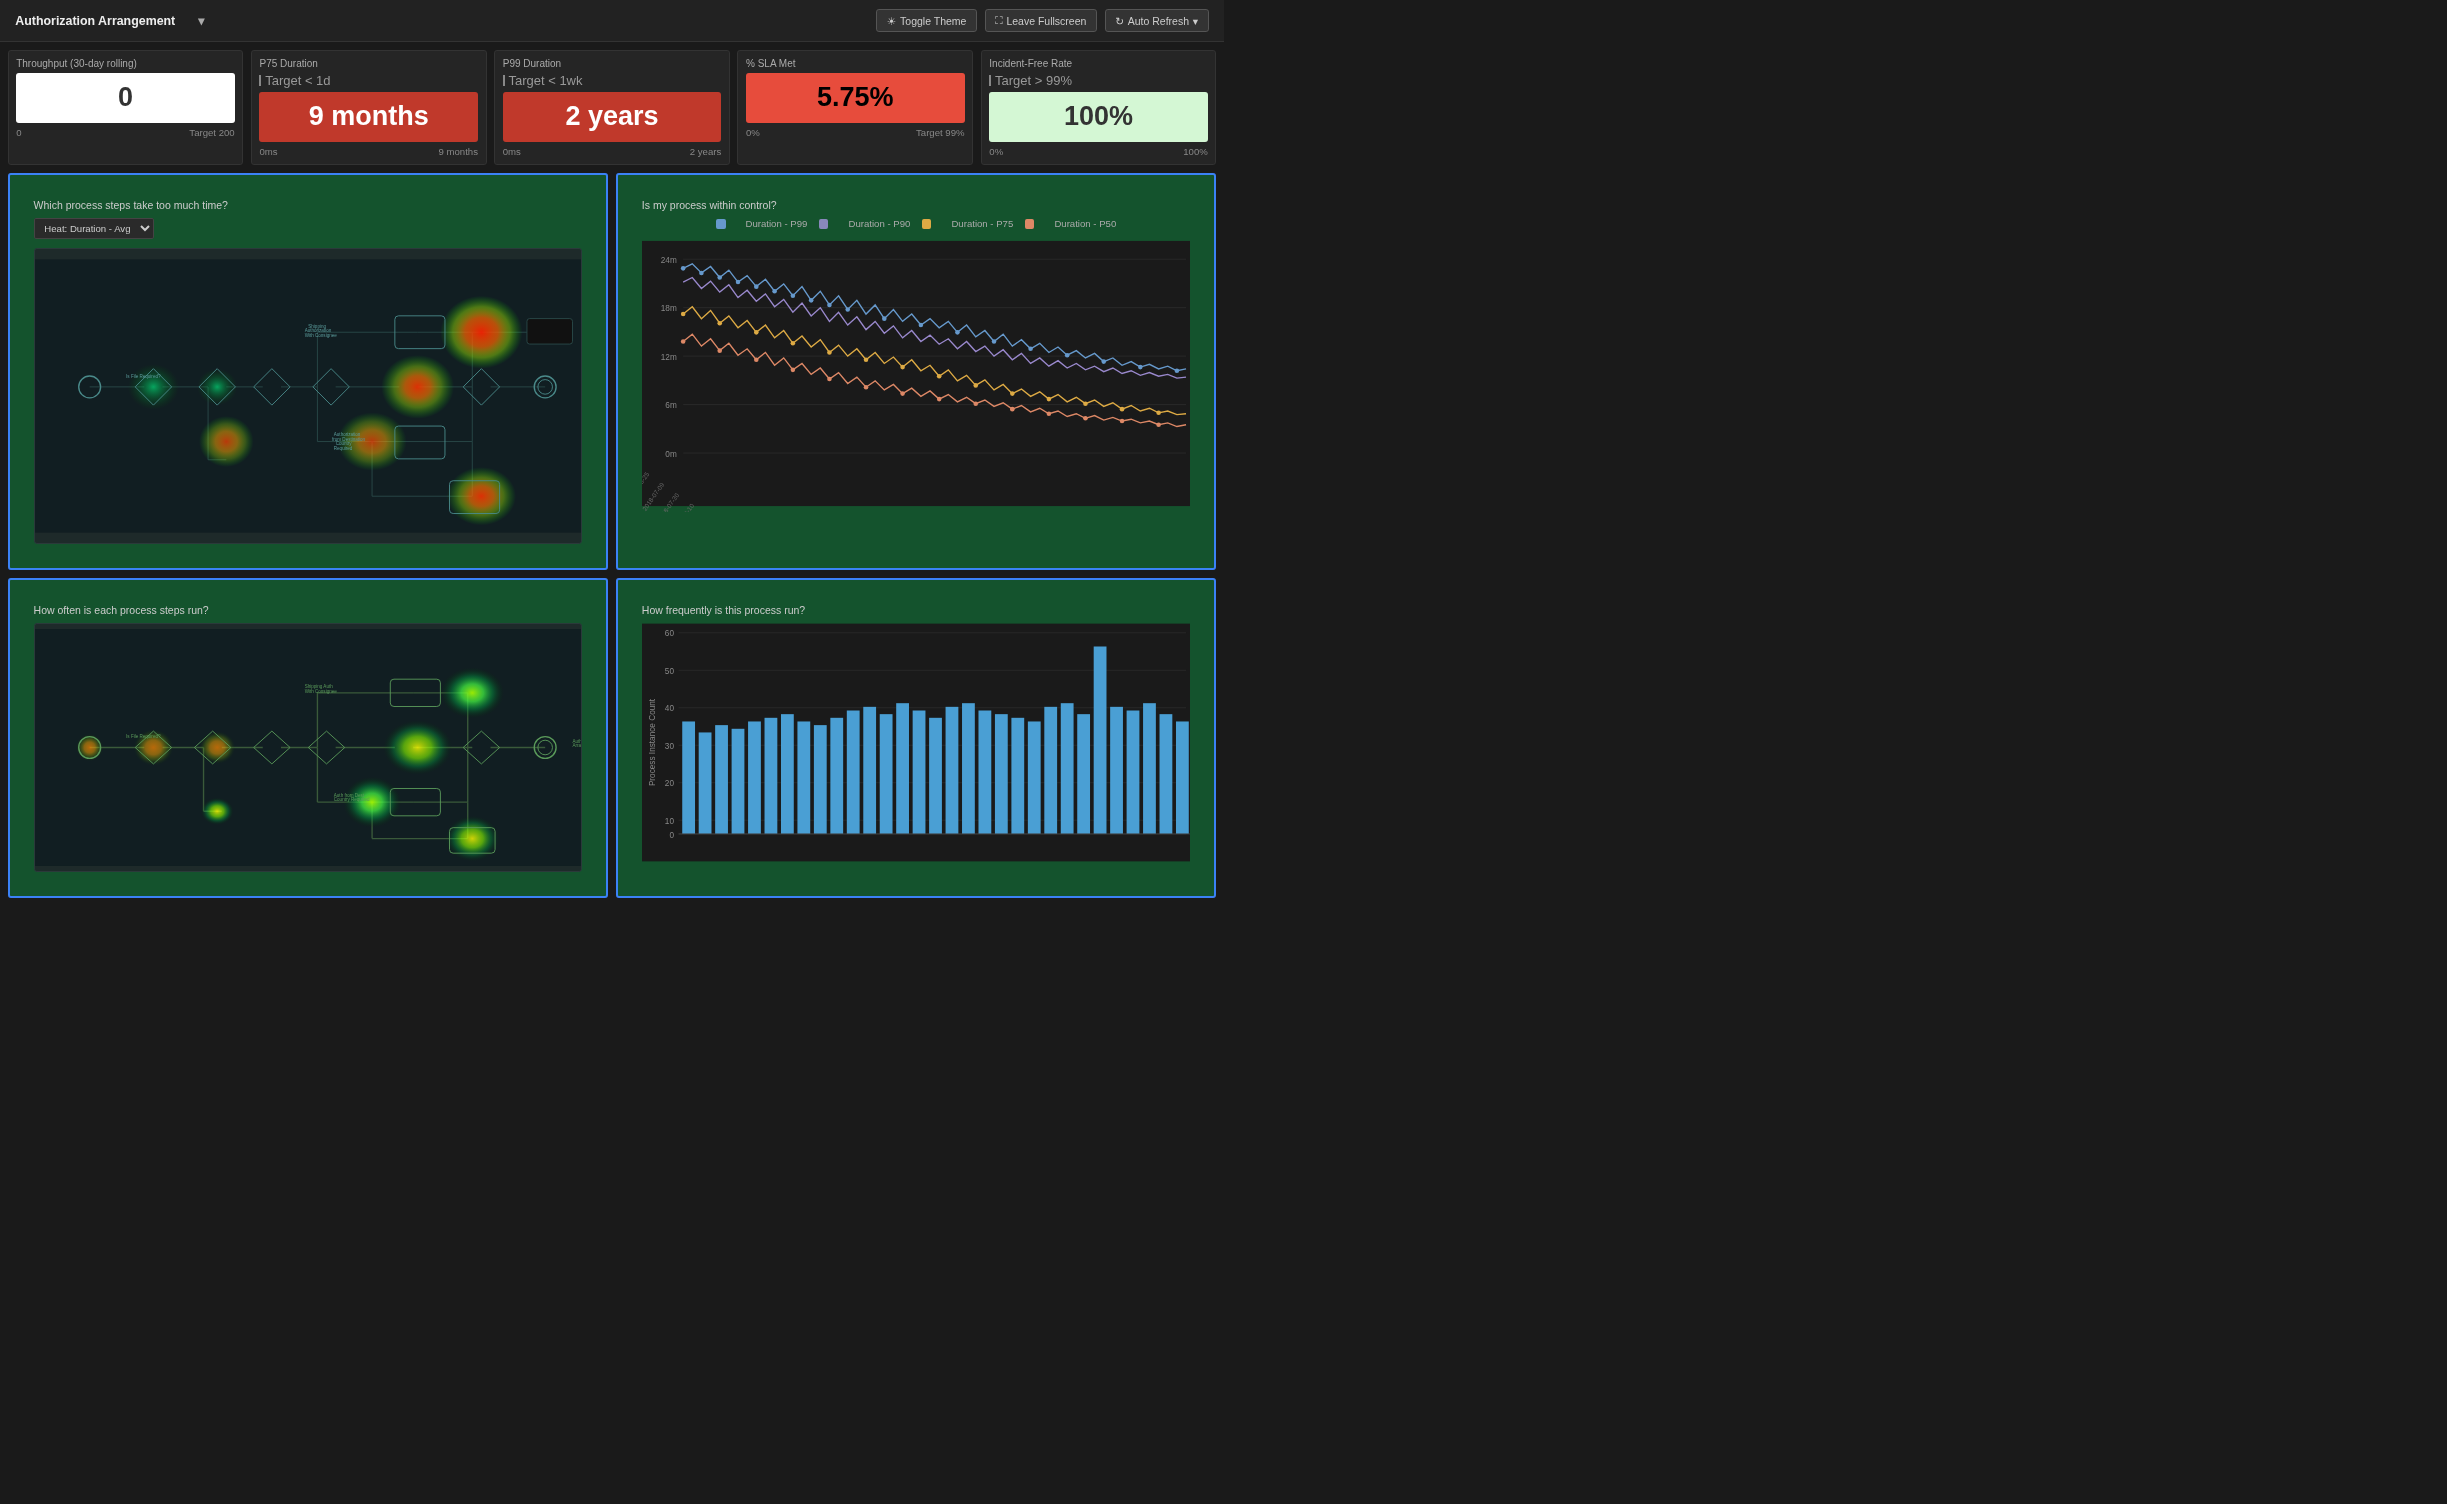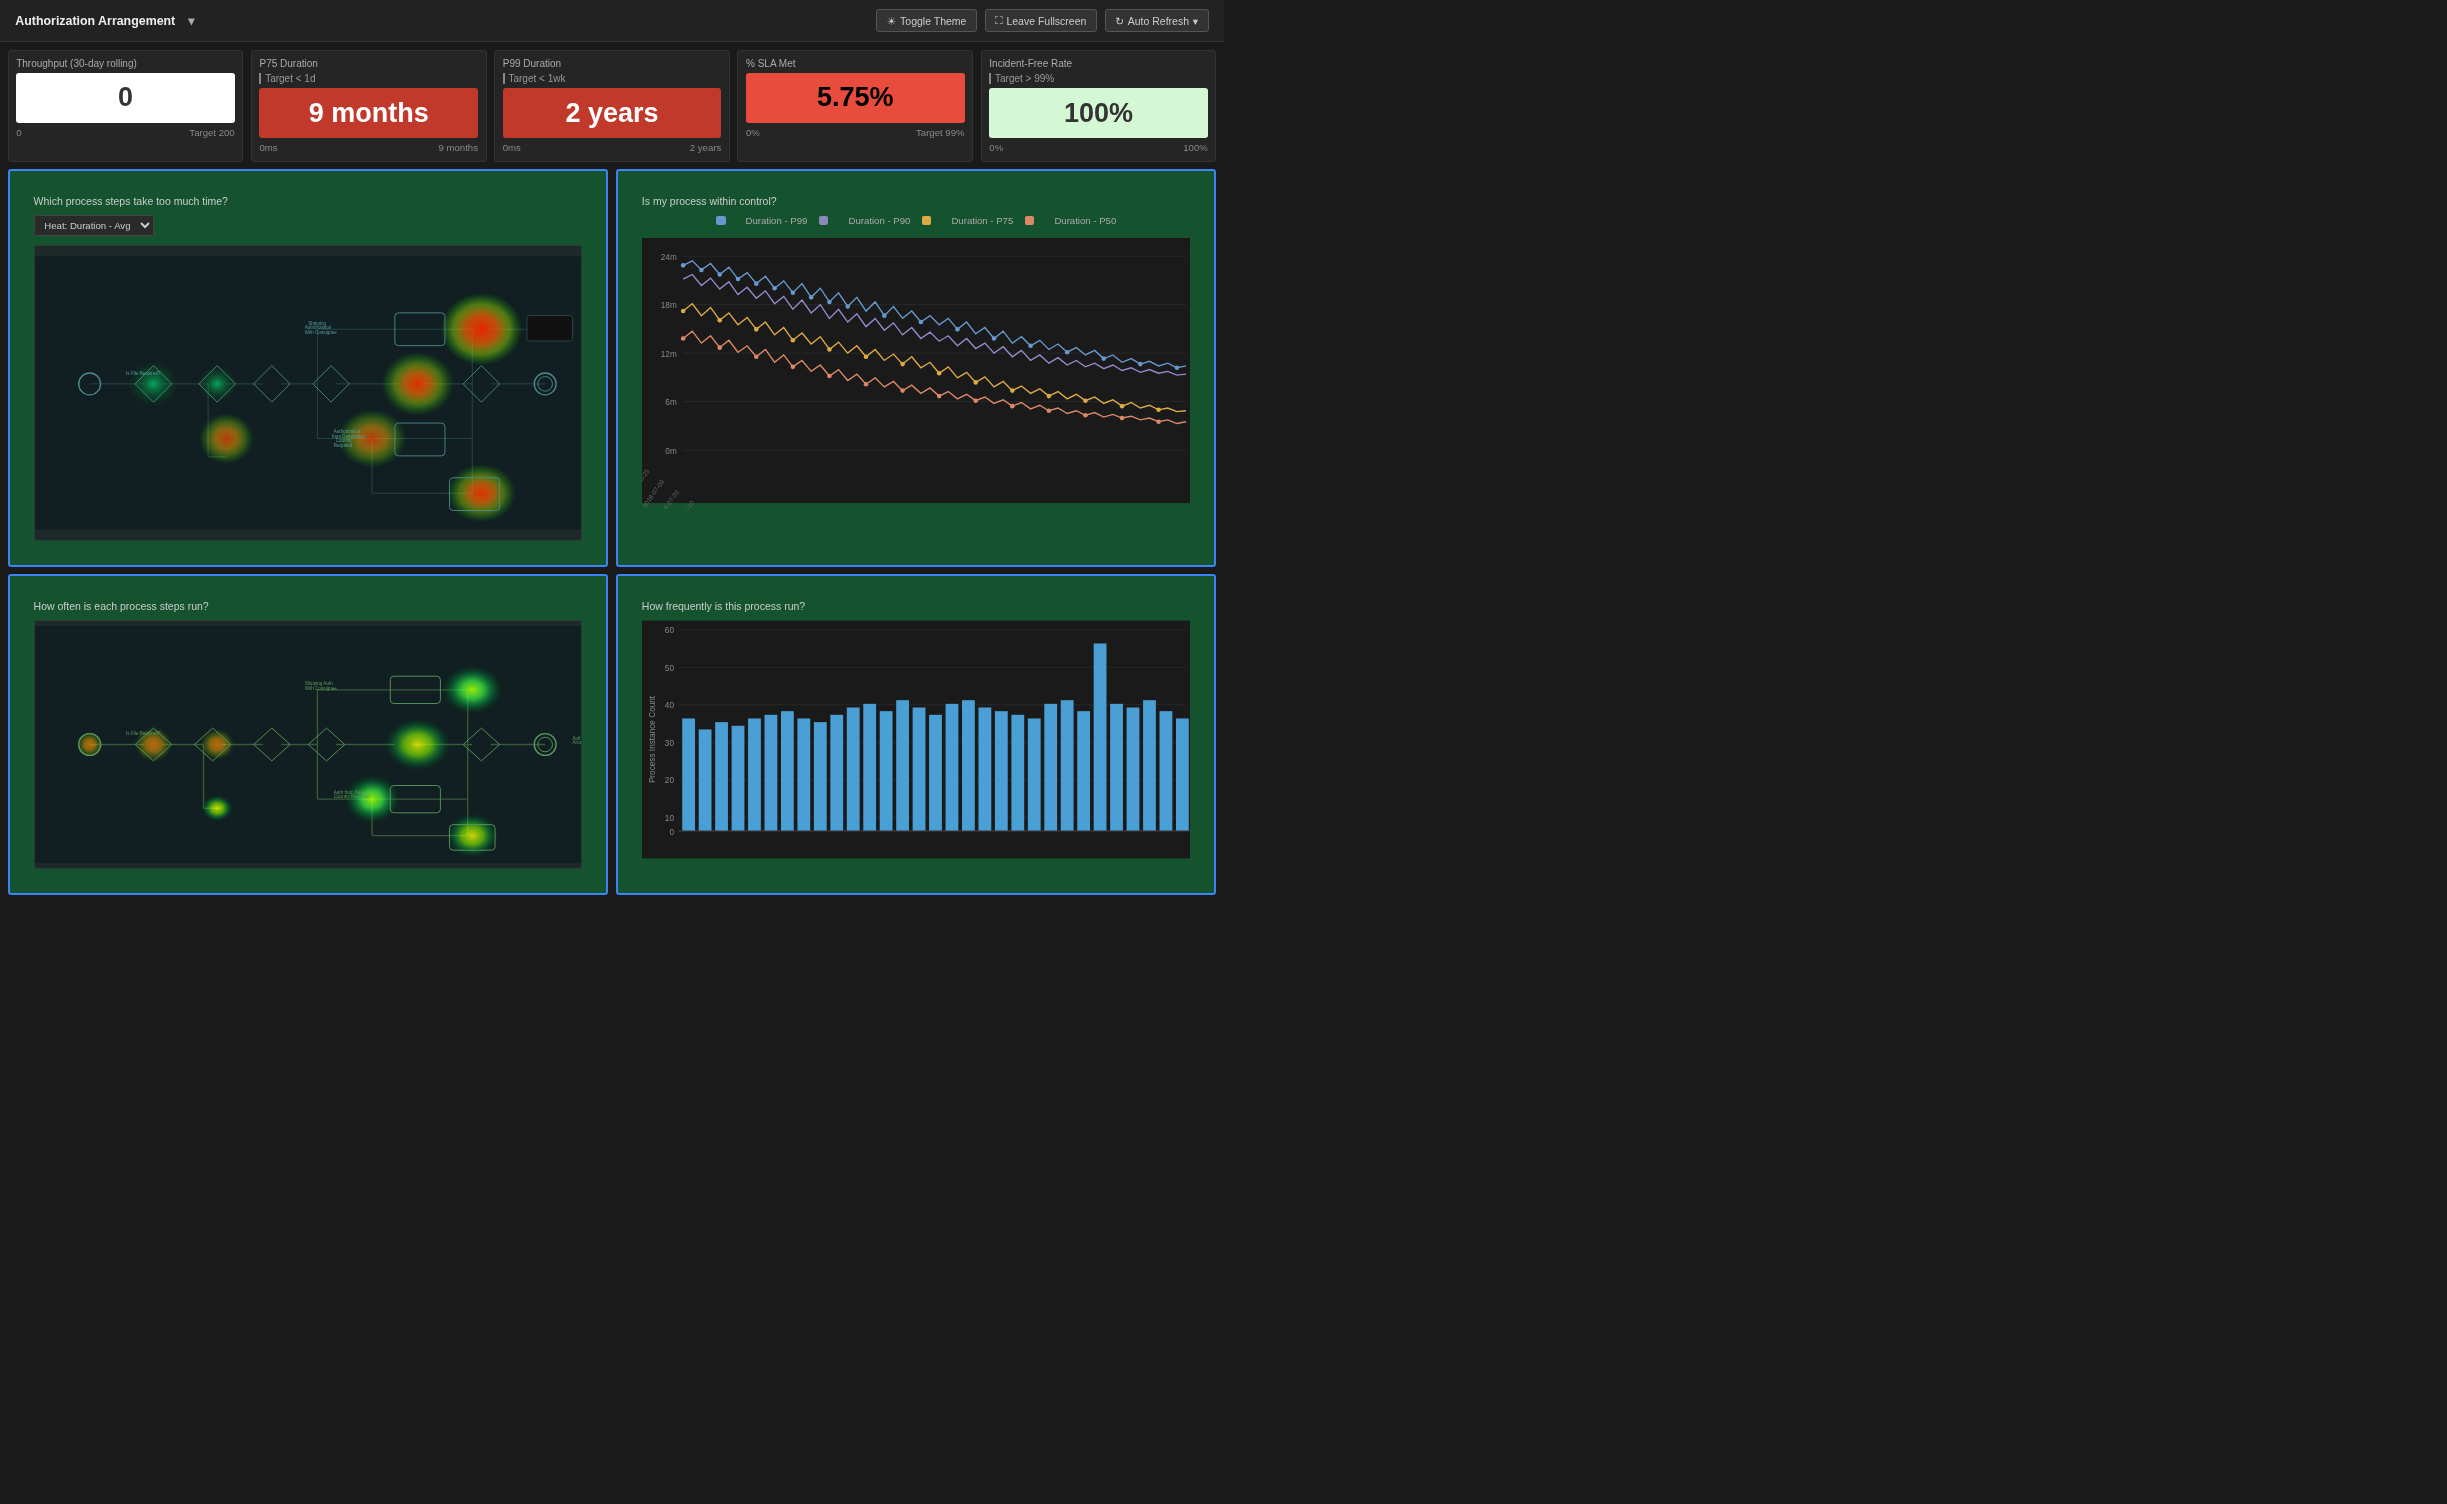--- a/index.html
+++ b/index.html
@@ -22,21 +22,21 @@
       padding: 0 15.3px;
       height: 42px;
       border-bottom: 1px solid #333;
     }
     .header-title {
       color: #eee;
       font-size: 12.4px;
       font-weight: bold;
       display: flex;
       align-items: center;
-      gap: 13px;
+      gap: 23px;
     }
     .header-buttons {
       display: flex;
       gap: 7.6px;
     }
     .header-btn {
       background: #333;
       border: 1px solid #555;
       color: #ccc;
       padding: 3.8px 9.6px;
@@ -62,21 +62,21 @@
       border-radius: 2.9px;
       padding: 7.6px;
       min-width: 0;
     }
     .kpi-title {
       font-size: 10px;
       color: #aaa;
       margin-bottom: 3.8px;
     }
     .kpi-target {
-      font-size: 10px;
+      font-size: 13px;
       color: #999;
       margin-bottom: 3.8px;
       display: flex;
       align-items: center;
       gap: 3.8px;
     }
     .kpi-target::before {
       content: '';
       display: inline-block;
       width: 1.9px;

